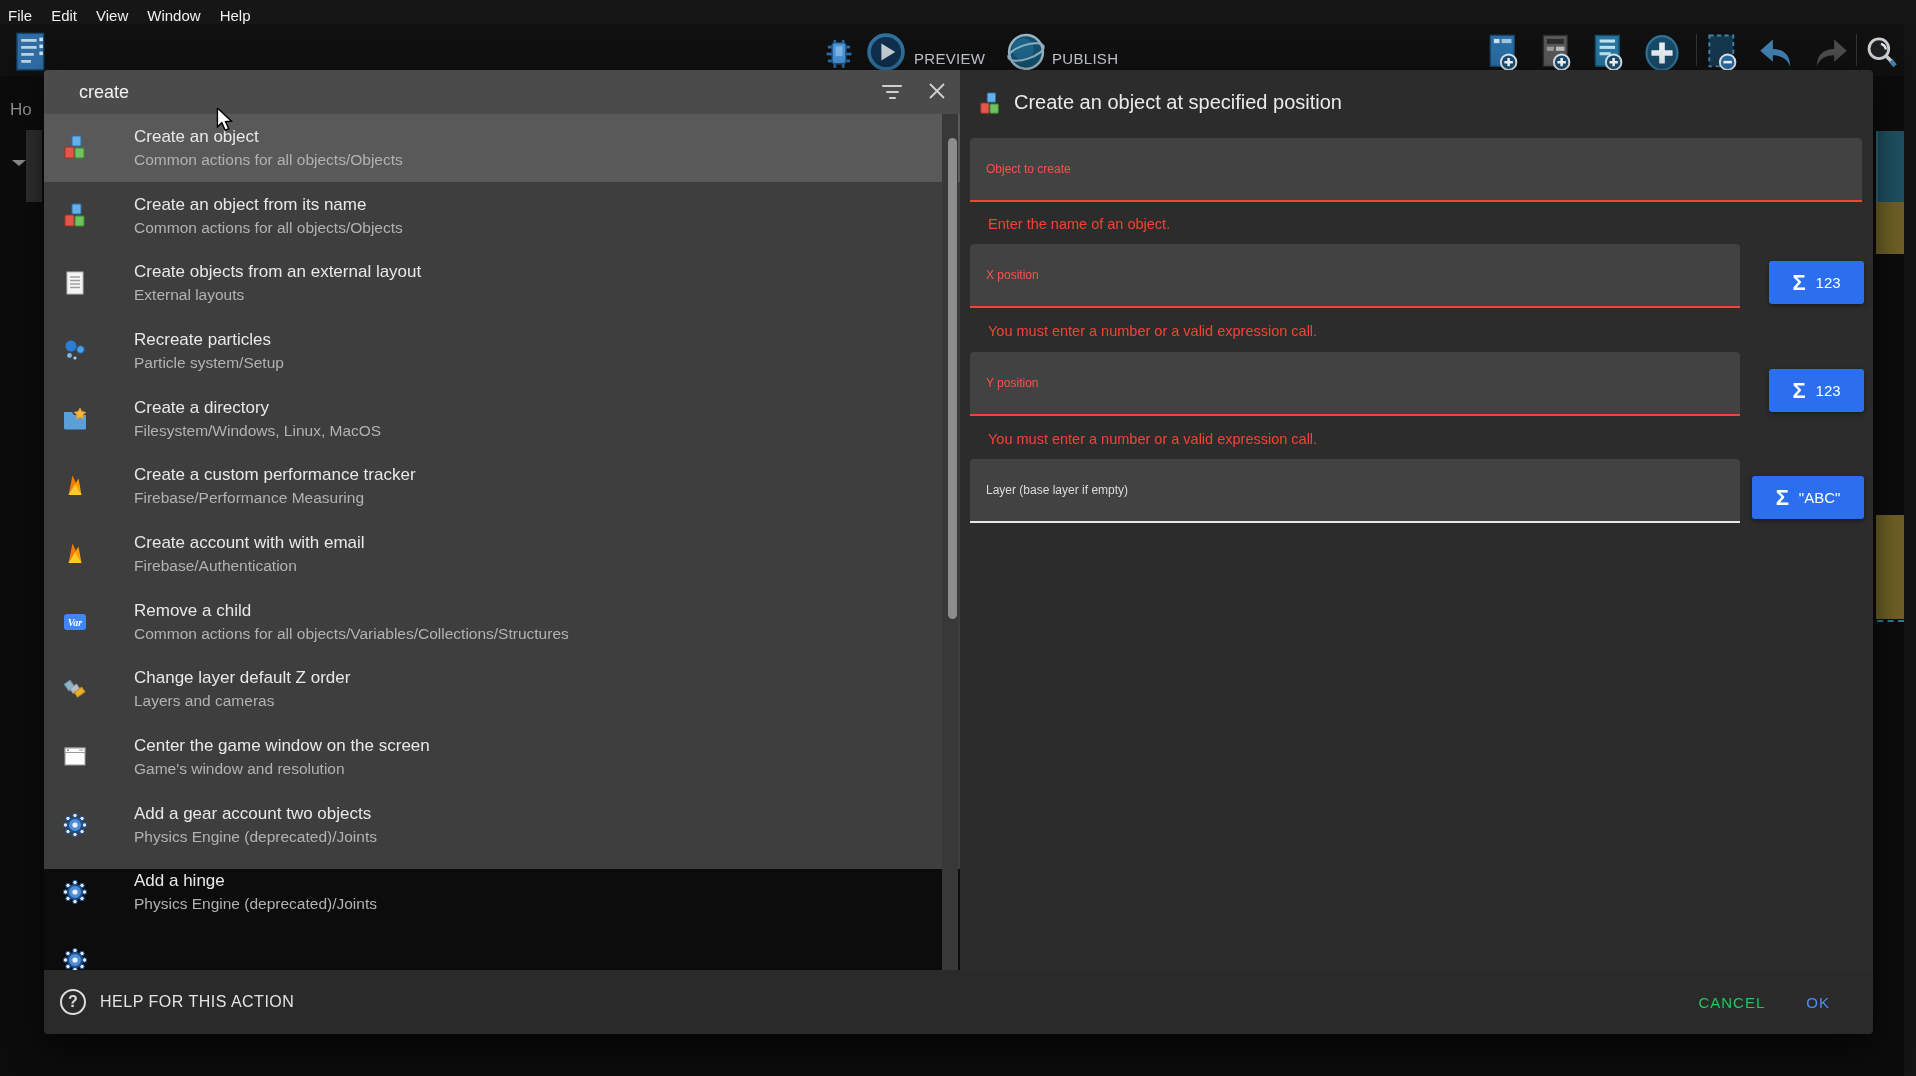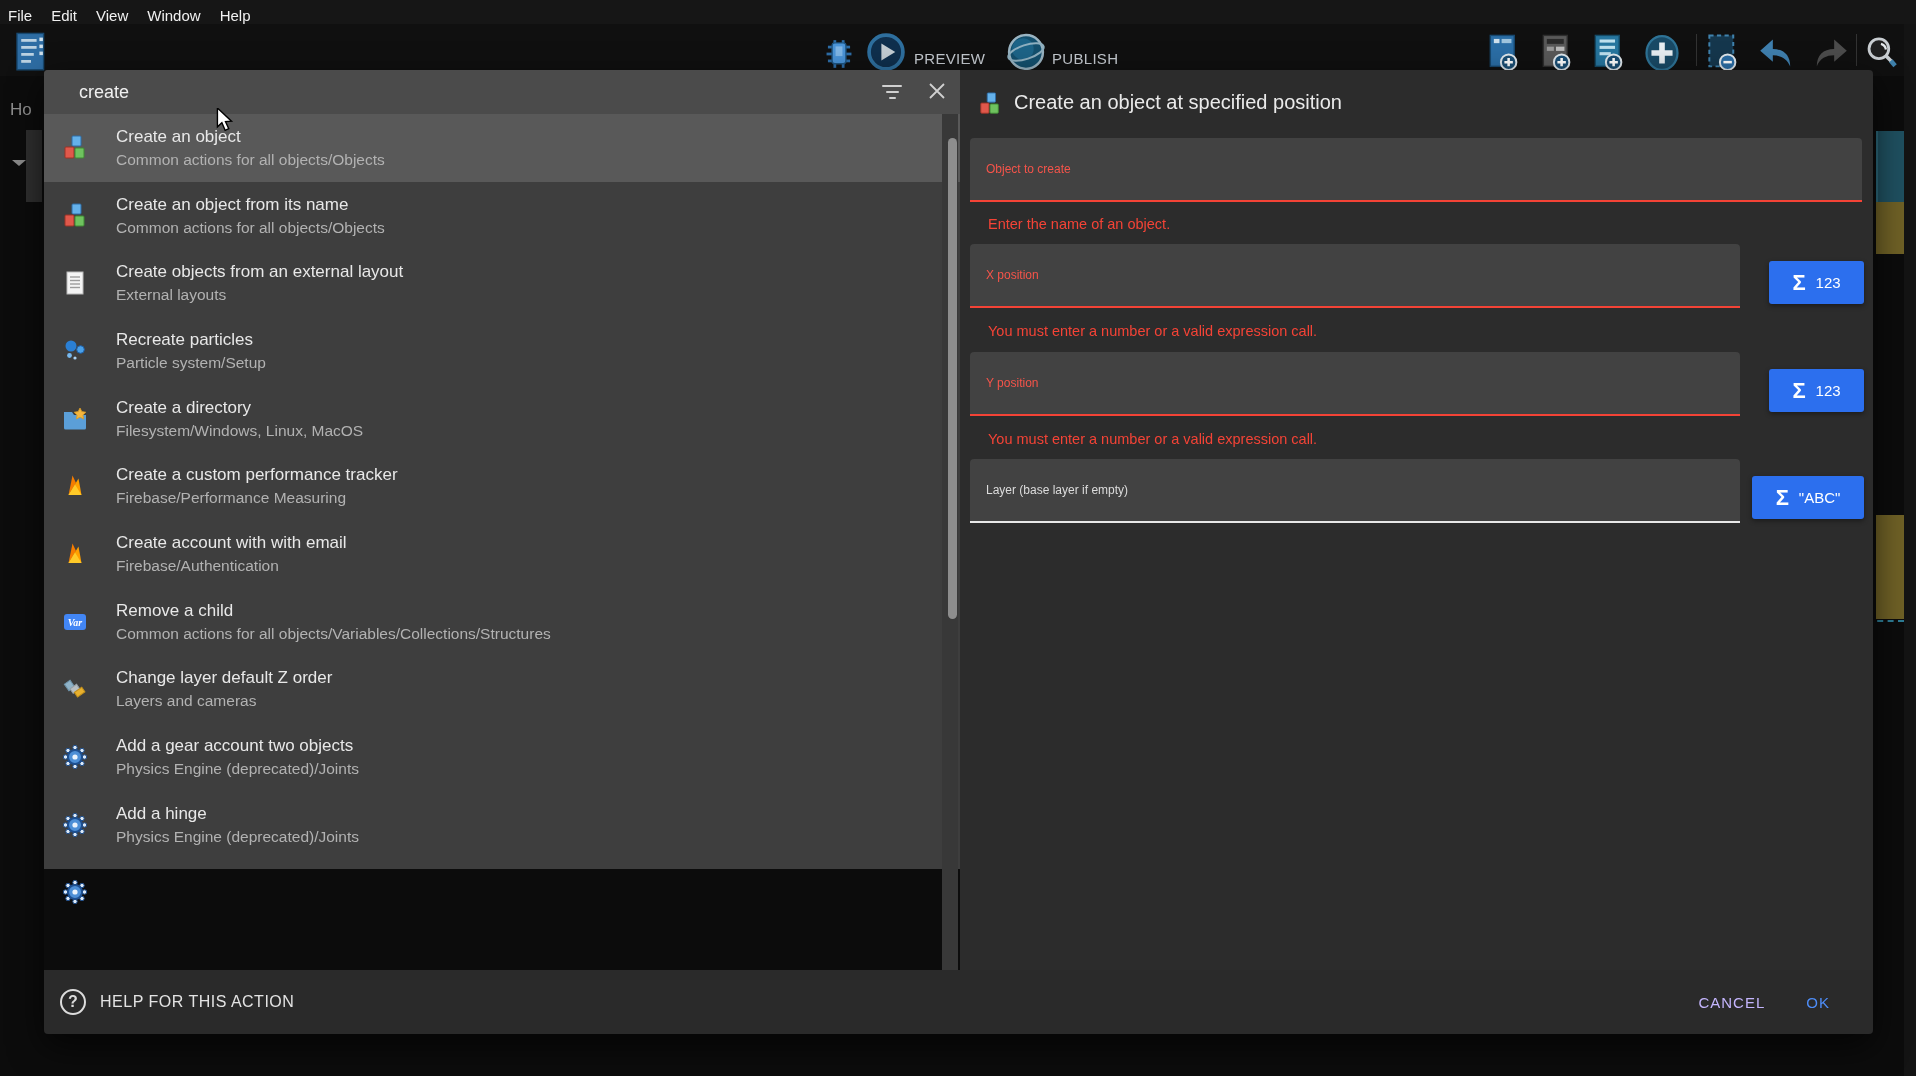--- a/index.html
+++ b/index.html
@@ -39,21 +39,21 @@
   .filter-btn { position:absolute; left:832px; top:8px; width:32px; height:28px; display:flex; flex-direction:column; align-items:center; justify-content:center; gap:4px; cursor:pointer; background:none; border:none; }
   .filter-btn i { display:block; height:2px; background:#d0d0d0; border-radius:1px; }
   .filter-btn i:nth-child(1){ width:20px; } .filter-btn i:nth-child(2){ width:13px; } .filter-btn i:nth-child(3){ width:7px; }
   .close-btn { position:absolute; left:877px; top:6px; width:32px; height:32px; background:none; border:none; cursor:pointer; }
 
   .action-list { position:absolute; left:0; top:44px; width:916px; height:856px; overflow:hidden; }
   .row { height:67.7px; display:flex; align-items:center; cursor:pointer; }
   .row.selected { background:#595959; }
   .row .ricon { width:26px; height:26px; margin-left:18px; flex:0 0 26px; }
   .row .ricon svg { width:26px; height:26px; display:block; }
-  .row .rtext { margin-left:28px; display:flex; flex-direction:column; }
+  .row .rtext { margin-left:46px; display:flex; flex-direction:column; }
   .row .rtitle { font-size:17px; line-height:24px; color:#e8e8e8; }
   .row .rsub { font-size:15.5px; line-height:22px; color:#b2b2b2; }
 
   .scroll-track { position:absolute; left:898px; top:44px; width:16px; height:856px; background:#383838; }
   .scroll-thumb { position:absolute; left:904px; top:68px; width:9px; height:481px; border-radius:5px; background:#8d8d8d; cursor:grab; }
 
   
   .right-pane { position:absolute; left:916px; top:0; width:913px; height:900px; background:#2c2c2c; }
   .panel-header-icon { position:absolute; left:18px; top:22px; width:24px; height:24px; }
   .panel-header-icon svg { width:24px; height:24px; }
@@ -81,21 +81,21 @@
   .b2 { left:809px; top:299px; width:95px; }
   .b3 { left:792px; top:406px; width:112px; }
 
   
   .dlg-footer { position:absolute; left:0; top:900px; width:1829px; height:64px; background:#2a2a2a; display:flex; align-items:center; justify-content:space-between; padding:0 43px 0 16px; }
   .help-group { display:flex; align-items:center; gap:14px; cursor:pointer; background:none; border:none; }
   .help-circle { width:26px; height:26px; border:2px solid #dcdcdc; border-radius:50%; color:#dcdcdc; font-size:16px; font-weight:bold; display:flex; align-items:center; justify-content:center; }
   .help-label { font-size:16px; color:#e3e3e3; letter-spacing:0.5px; }
   .footer-actions { display:flex; align-items:center; gap:41px; }
   .btn-text { background:none; border:none; font-family:"Liberation Sans",sans-serif; font-size:15px; letter-spacing:1px; cursor:pointer; }
-  .btn-cancel { color:#c4b5fd; }
+  .btn-cancel { color:#22c55e; }
   .btn-ok { color:#4e8df7; }
 
   .cursor { position:absolute; left:215px; top:108px; width:22px; height:24px; z-index:20; pointer-events:none; }
 </style>
 </head>
 <body>
 
 <div class="screen">
 
   <div class="menubar">
@@ -365,20 +365,34 @@
               </svg>
             </span>
     <span class="rtext">
       <span class="rtitle">Change layer default Z order</span>
       <span class="rsub">Layers and cameras</span>
     </span>
   </div>
           <div class="row">
     <span class="ricon">
               <svg viewBox="0 0 26 26">
+                <rect x="3" y="4" width="20" height="17" fill="#fdfdfd" stroke="#9a9a9a"></rect>
+                <rect x="3" y="4" width="20" height="4.5" fill="#ffffff" stroke="#9a9a9a"></rect>
+                <circle cx="6" cy="6.2" r="0.9" fill="#777"></circle>
+                <rect x="17" y="5.4" width="4" height="1.6" fill="#bbb"></rect>
+              </svg>
+            </span>
+    <span class="rtext">
+      <span class="rtitle">Center the game window on the screen</span>
+      <span class="rsub">Game's window and resolution</span>
+    </span>
+  </div>
+          <div class="row">
+    <span class="ricon">
+              <svg viewBox="0 0 26 26">
                 <g fill="#dce9f7" stroke="#1e4f8f">
                   <circle cx="13" cy="3.5" r="2.2"></circle>
                   <circle cx="20" cy="6.5" r="2.2"></circle>
                   <circle cx="22.5" cy="13" r="2.2"></circle>
                   <circle cx="20" cy="19.5" r="2.2"></circle>
                   <circle cx="13" cy="22.5" r="2.2"></circle>
                   <circle cx="6" cy="19.5" r="2.2"></circle>
                   <circle cx="3.5" cy="13" r="2.2"></circle>
                   <circle cx="6" cy="6.5" r="2.2"></circle>
                 </g>

